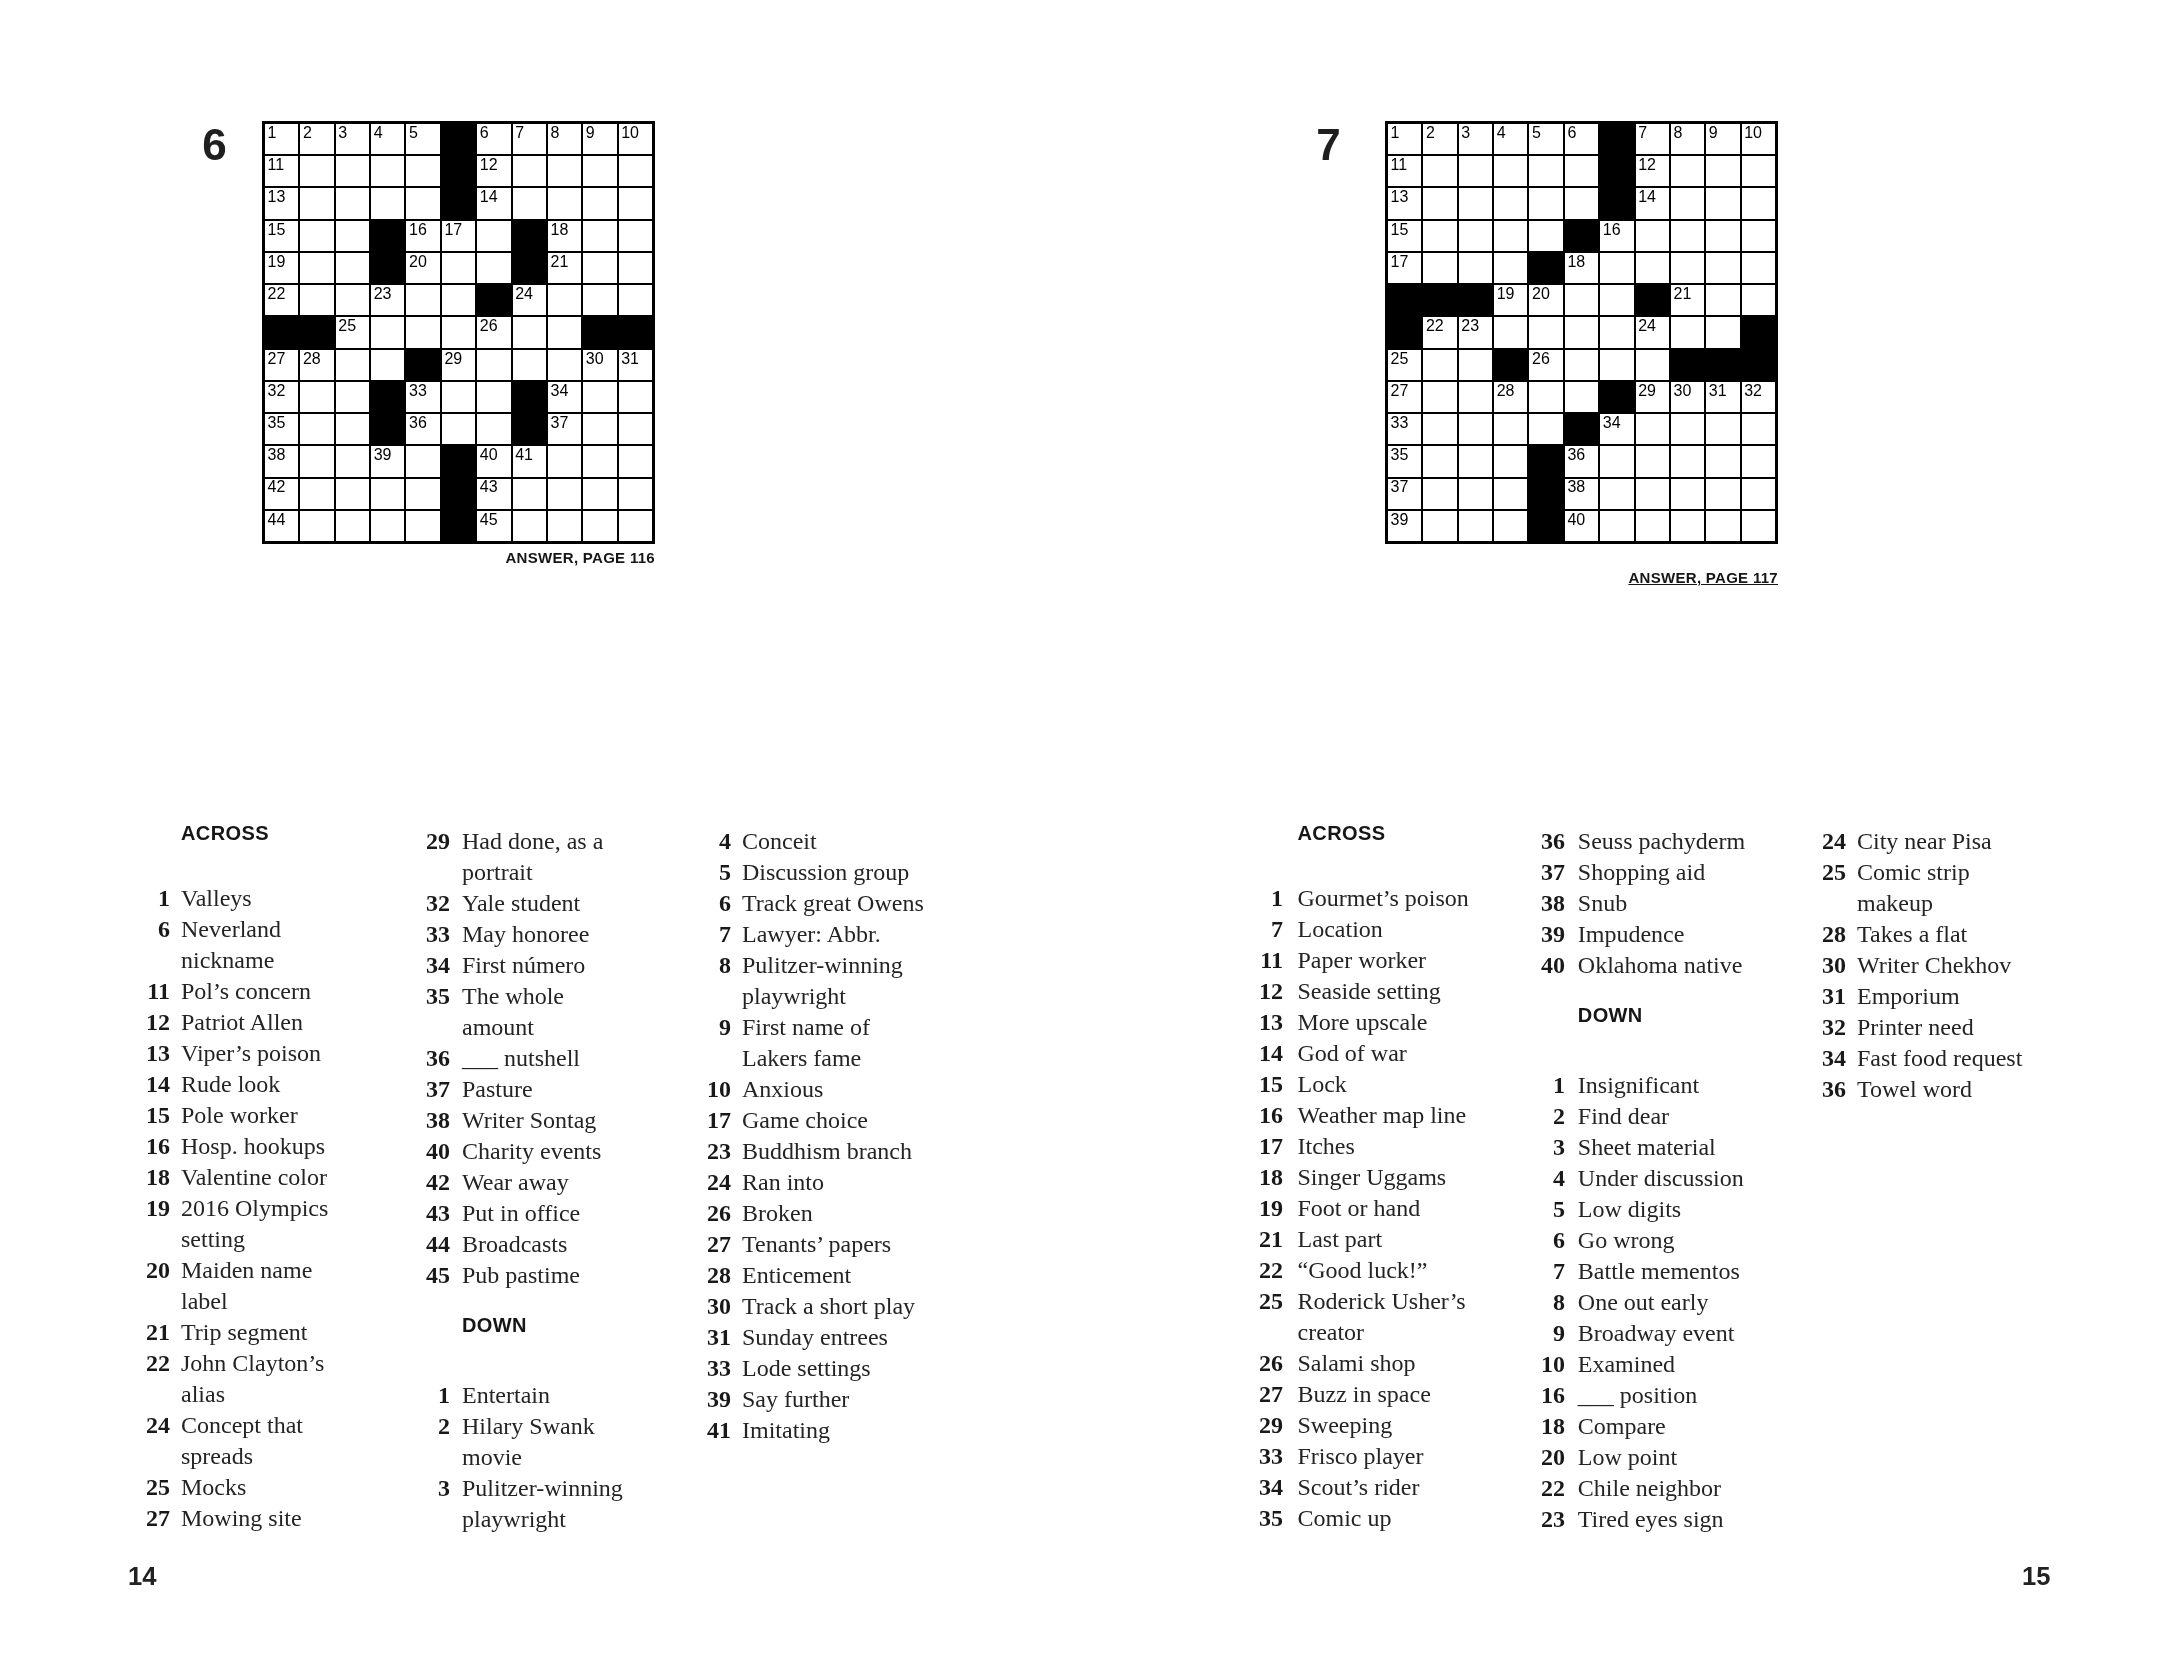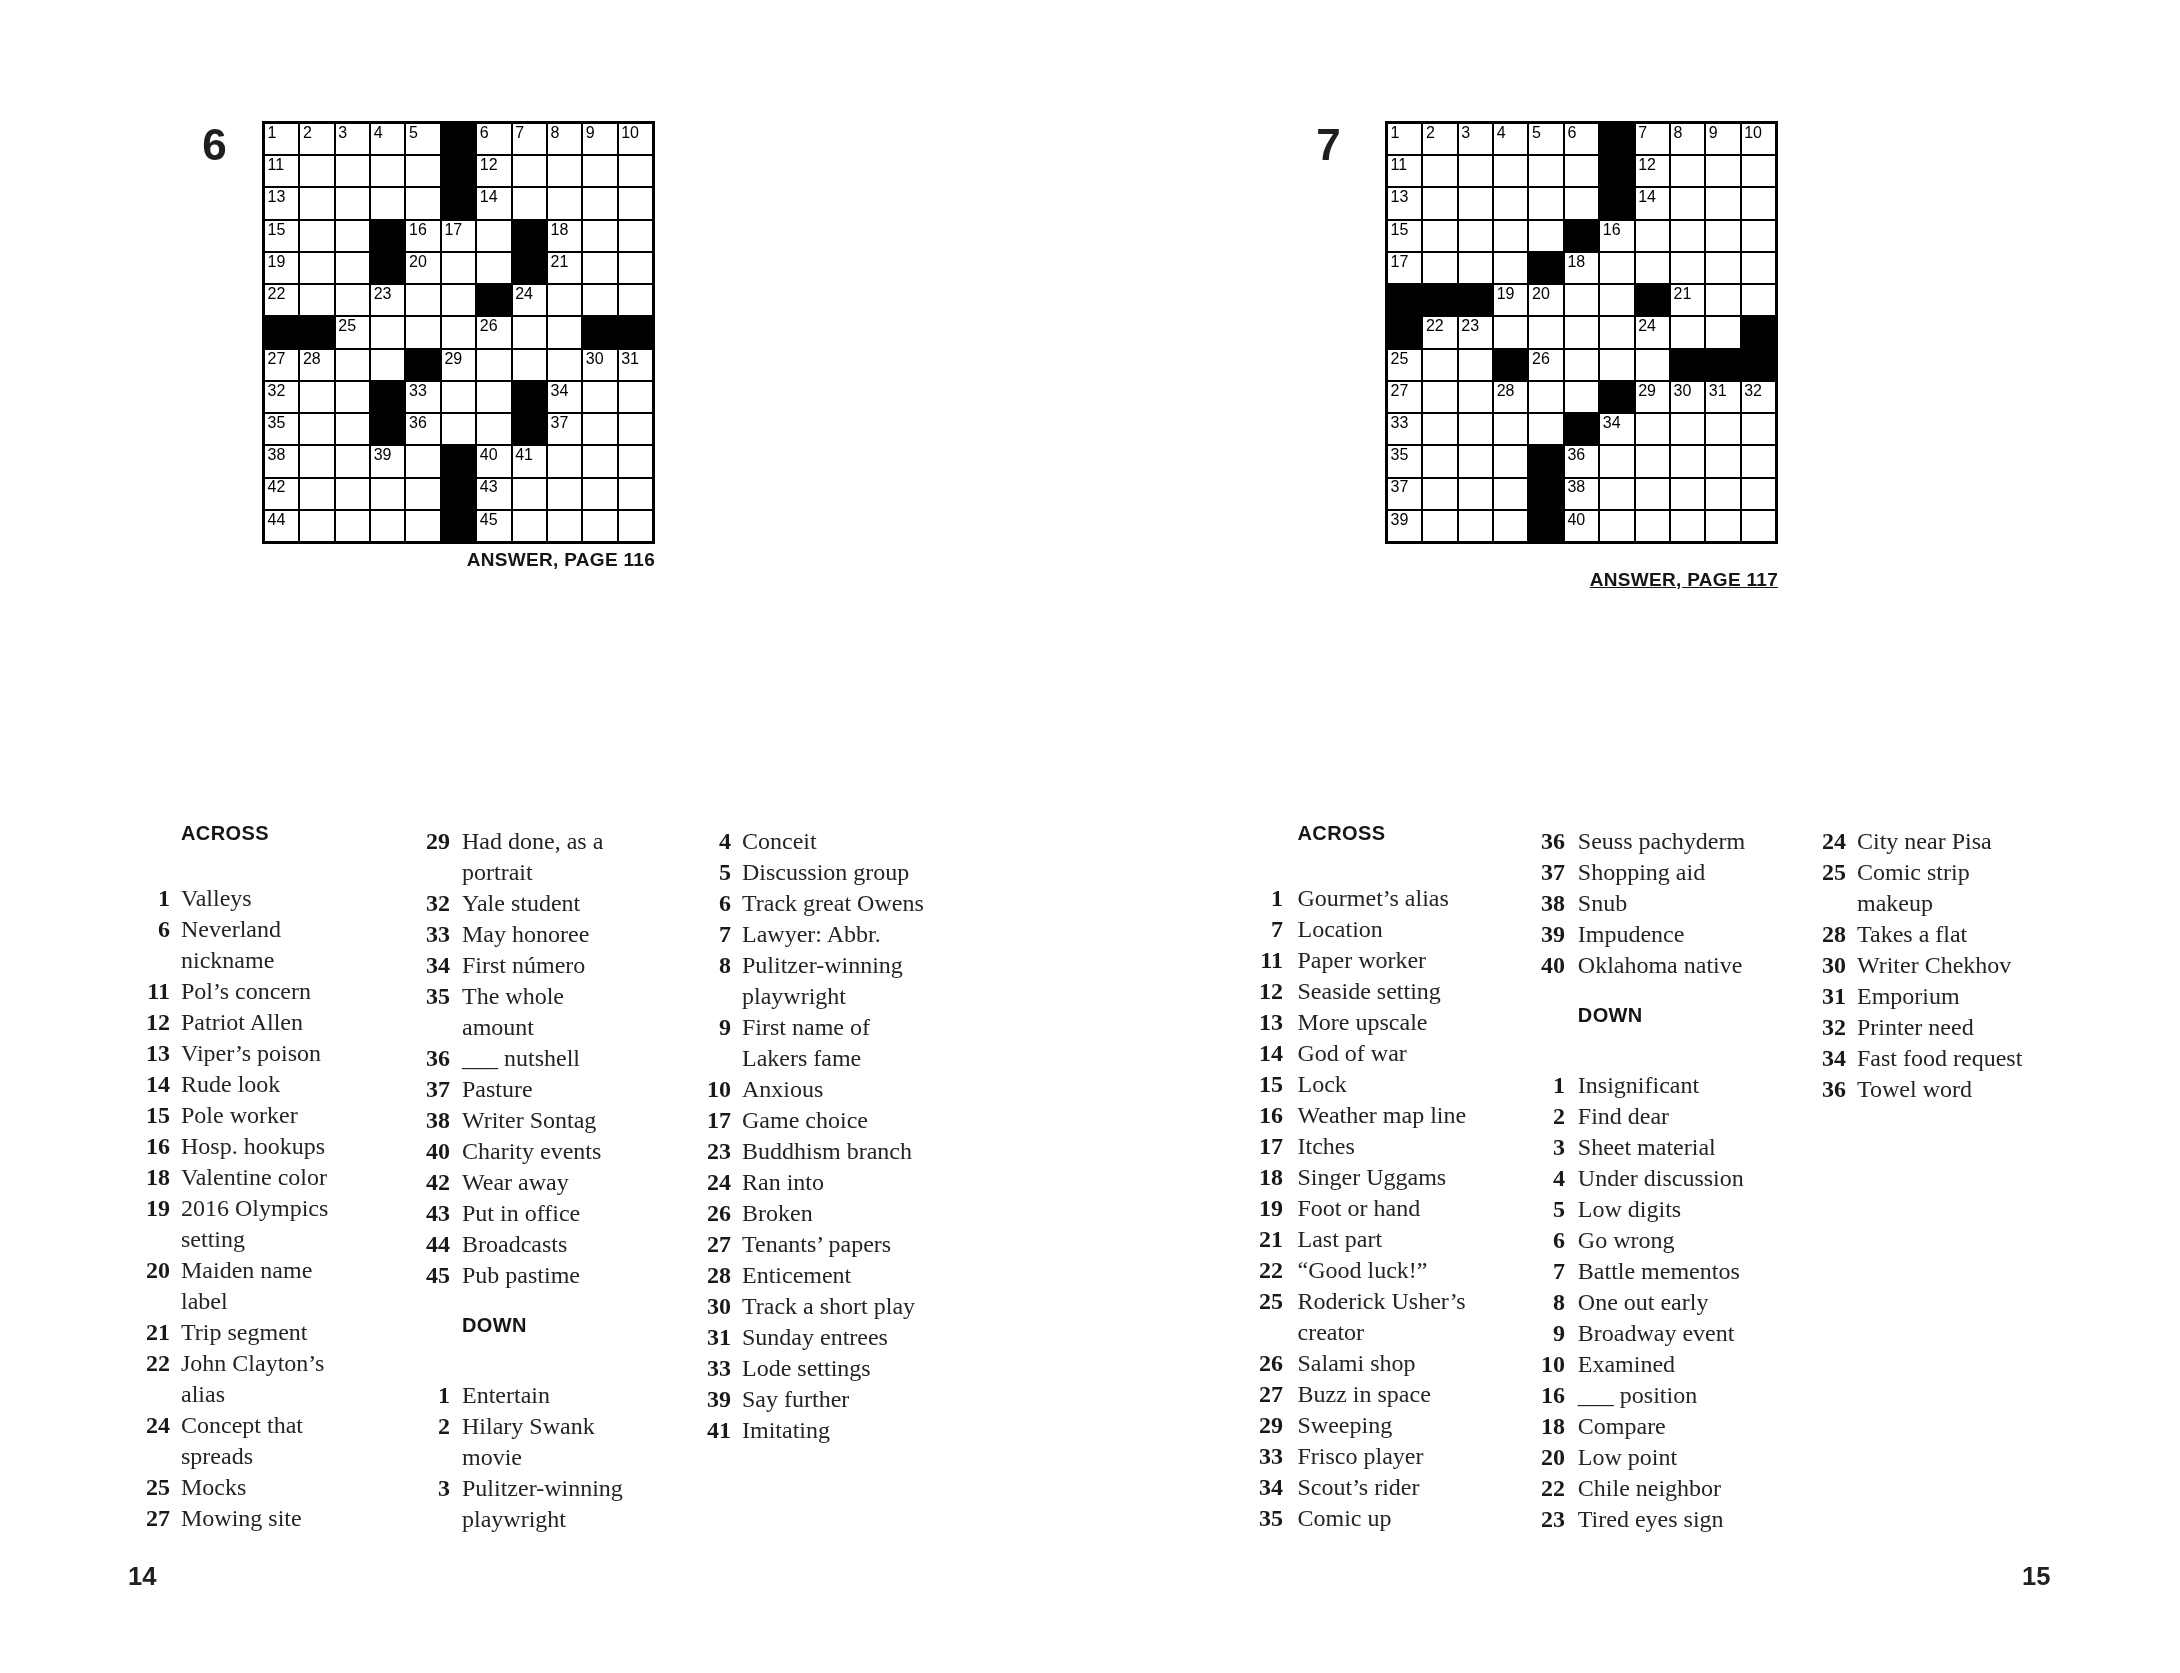--- a/index.html
+++ b/index.html
@@ -42,21 +42,21 @@
     position:absolute;top:0.9px;left:2.6px;
     font-family:"Liberation Sans", sans-serif;
     font-size:16px;line-height:1.05;
     color:#000;
   }
 
   .answer-note{
     position:absolute;
     font-family:"Liberation Sans", sans-serif;
     font-weight:700;
-    font-size:19px;
+    font-size:15px;
     letter-spacing:0.3px;
     text-align:right;
     color:#161616;
   }
 
   .page-number{
     position:absolute;
     font-family:"Liberation Sans", sans-serif;
     font-weight:700;
     font-size:25.6px;
@@ -789,21 +789,21 @@
       <div class="cell"></div>
       <div class="cell"></div>
     </div>
 
   <div class="answer-note" style="left:295px;top:569px;width:393px;text-decoration:underline;">ANSWER, PAGE 117</div>
 
   <div class="clue-col" style="left:159px;top:818px;--nw:34px;--gap:14.5px;--tw:189px;">
       <div class="clue-header">ACROSS</div>
       <div class="clue">
         <span class="num">1</span>
-        <span class="txt">Gourmet’s alias</span>
+        <span class="txt">Gourmet’s poison</span>
       </div>
       <div class="clue">
         <span class="num">7</span>
         <span class="txt">Location</span>
       </div>
       <div class="clue">
         <span class="num">11</span>
         <span class="txt">Paper worker</span>
       </div>
       <div class="clue">

